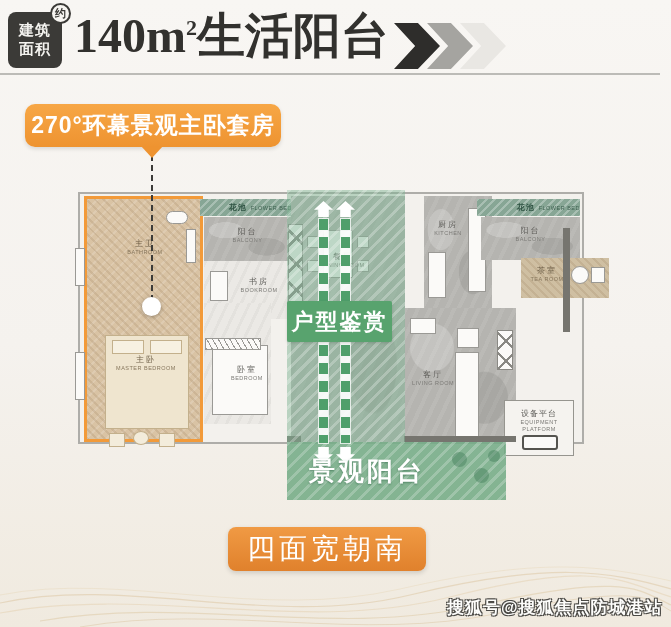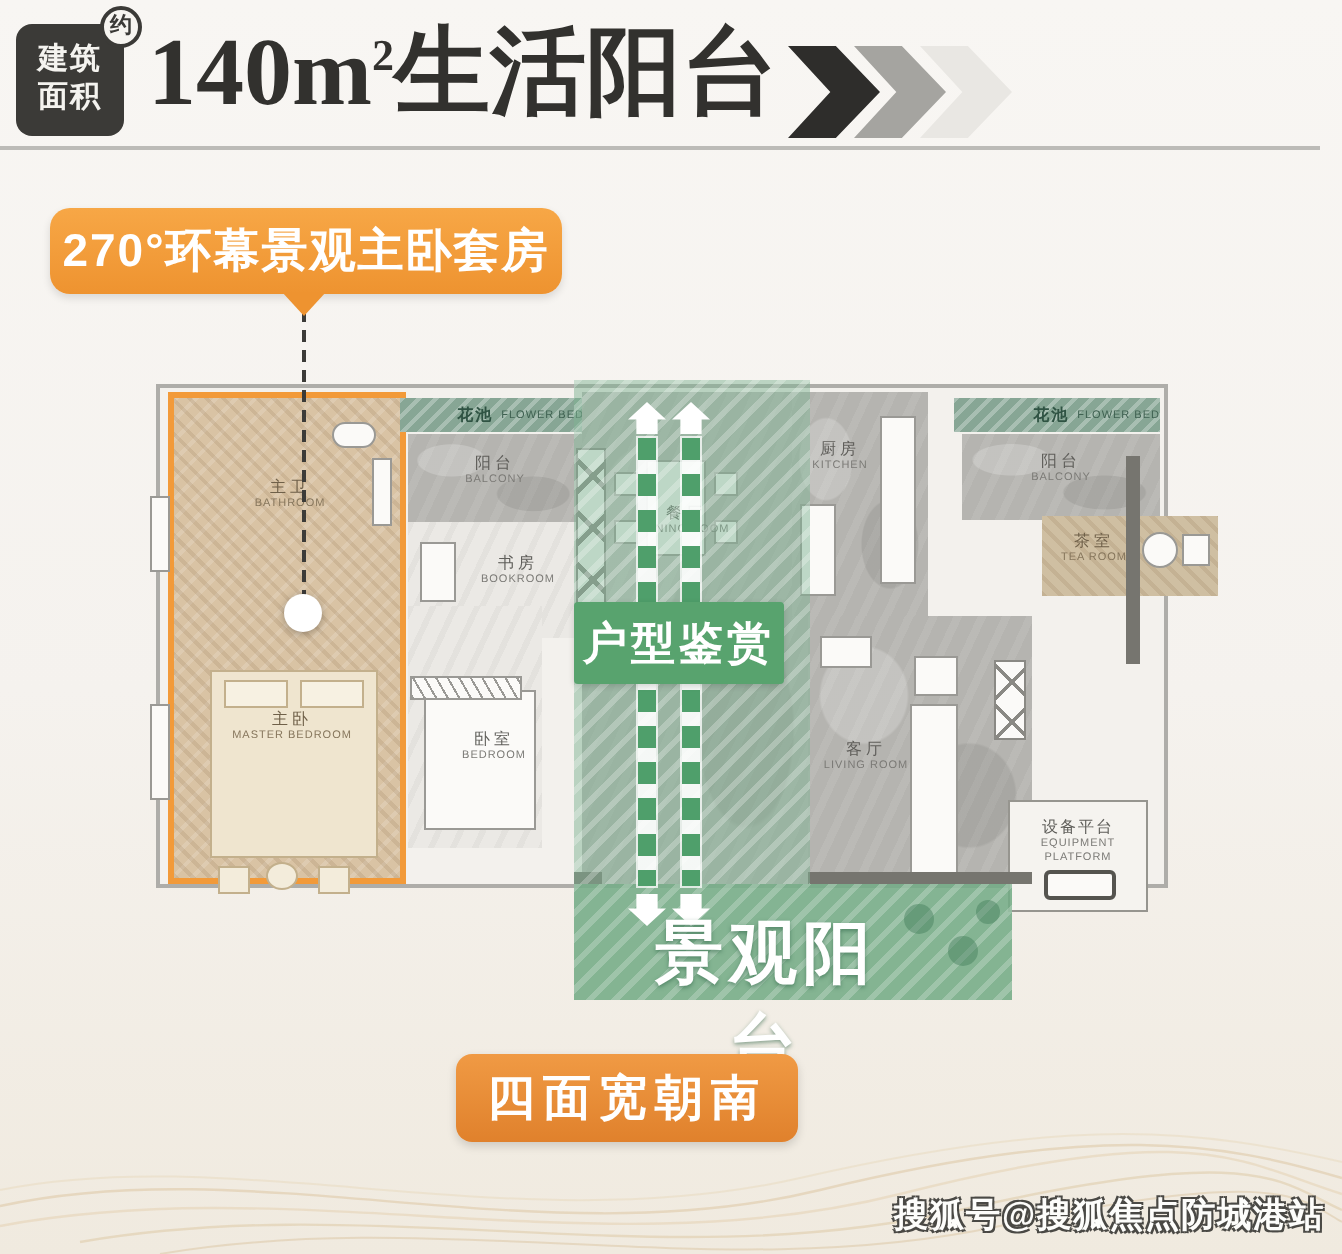--- a/index.html
+++ b/index.html
@@ -87,22 +87,22 @@
     box-shadow:0 0 0 1px rgba(255,255,255,.75); }
   .garrow { position:absolute; width:19px; height:16px; background:#fff; z-index:6;
     filter:drop-shadow(0 0 1px rgba(60,120,85,.6)); }
   .up { clip-path:polygon(50% 0,100% 55%,78% 55%,78% 100%,22% 100%,22% 55%,0 55%); }
   .down { clip-path:polygon(22% 0,78% 0,78% 45%,100% 45%,50% 100%,0 45%,22% 45%); }
   .glabel { position:absolute; background:#58a36e; color:#fff; font-weight:bold; z-index:7;
     display:flex; align-items:center; justify-content:center; letter-spacing:2px; border-radius:2px;
     box-shadow:0 1px 3px rgba(0,0,0,.15); }
   .glabel.top { left:290px; top:181px; width:107px; height:32px; font-size:21px; }
   .glabel.mid { left:287px; top:301px; width:105px; height:41px; font-size:22px; }
-  .gtext { position:absolute; left:315px; top:454px; width:136px; z-index:7; color:#fff;
-    font-weight:bold; font-size:34px; letter-spacing:3px; text-align:center;
+  .gtext { position:absolute; left:299px; top:454px; width:136px; z-index:7; color:#fff;
+    font-weight:bold; font-size:26px; letter-spacing:3px; text-align:center;
     text-shadow:0 1px 2px rgba(40,95,65,.55); }
 
   .core { position:absolute; left:288px; top:224px; width:15px; height:78px; z-index:3;
     background-color:#fbfaf8; border:1px solid #8a8984;
     background-image:linear-gradient(45deg,transparent 46%,#8a8984 46% 54%,transparent 54%),
       linear-gradient(-45deg,transparent 46%,#8a8984 46% 54%,transparent 54%);
     background-size:15px 26px; }
   .xcloset { position:absolute; left:497px; top:330px; width:16px; height:40px; z-index:3;
     background-color:#fbfaf8; border:1px solid #8a8984;
     background-image:linear-gradient(45deg,transparent 46%,#8a8984 46% 54%,transparent 54%),
@@ -111,22 +111,22 @@
   .wardrobe { position:absolute; left:205px; top:338px; width:56px; height:12px; z-index:3;
     background-color:#fbfaf8; border:1px solid #9a9995;
     background-image:repeating-linear-gradient(60deg,#9a9995 0 1px,transparent 1px 5px); }
 
   .equip { position:absolute; left:504px; top:400px; width:70px; height:56px; z-index:3;
     background:#f5f3ef; border:1px solid #96958f; }
   .ac { position:absolute; left:17px; bottom:5px; width:36px; height:15px; background:#fbfaf8;
     border:2px solid #55544f; border-radius:3px; }
 
   
-  .cta { position:absolute; left:228px; top:527px; width:171px; height:44px; border-radius:8px;
-    background:linear-gradient(180deg,#f09a44,#e0812c); color:#fff; font-weight:bold; font-size:24px;
+  .cta { position:absolute; left:228px; top:527px; width:198px; height:44px; border-radius:8px;
+    background:linear-gradient(180deg,#f09a44,#e0812c); color:#fff; font-weight:normal; font-size:28px;
     letter-spacing:4px; display:flex; align-items:center; justify-content:center; z-index:9;
     box-shadow:0 2px 5px rgba(0,0,0,.15); }
   .watermark { position:absolute; left:447px; top:596px; z-index:10; font-size:17px; font-weight:bold;
     color:#fdfdfb; letter-spacing:1px; white-space:nowrap;
     text-shadow:-1px -1px 0 #4a4945,1px -1px 0 #4a4945,-1px 1px 0 #4a4945,1px 1px 0 #4a4945; }
   .waves { position:absolute; left:0; top:537px; z-index:1; }
 </style>
 </head>
 <body>
 
@@ -203,21 +203,21 @@
     <div class="wf" style="left:16px; top:40px; width:12px; height:12px;"></div>
     <div class="wf" style="left:16px; top:64px; width:12px; height:12px;"></div>
     <div class="wf" style="left:66px; top:40px; width:12px; height:12px;"></div>
     <div class="wf" style="left:66px; top:64px; width:12px; height:12px;"></div>
     <div class="rl" style="left:12px; top:56px; width:80px;">
       <span class="cn">餐厅</span>
       <span class="en">DINING ROOM</span>
     </div>
   </div>
 
-  <div class="room marble" style="left:396px; top:196px; width:68px; height:112px; z-index:2;">
+  <div class="room marble" style="left:424px; top:196px; width:68px; height:112px; z-index:2;">
     <div class="wf" style="left:44px; top:12px; width:18px; height:84px;"></div>
     <div class="wf" style="left:4px; top:56px; width:18px; height:46px;"></div>
     <div class="rl" style="left:2px; top:24px; width:44px;">
       <span class="cn">厨房</span>
       <span class="en">KITCHEN</span>
     </div>
   </div>
 
   <div class="room greenstrip" style="left:477px; top:199px; width:103px; height:17px;">
     <span class="cn">花池</span>

